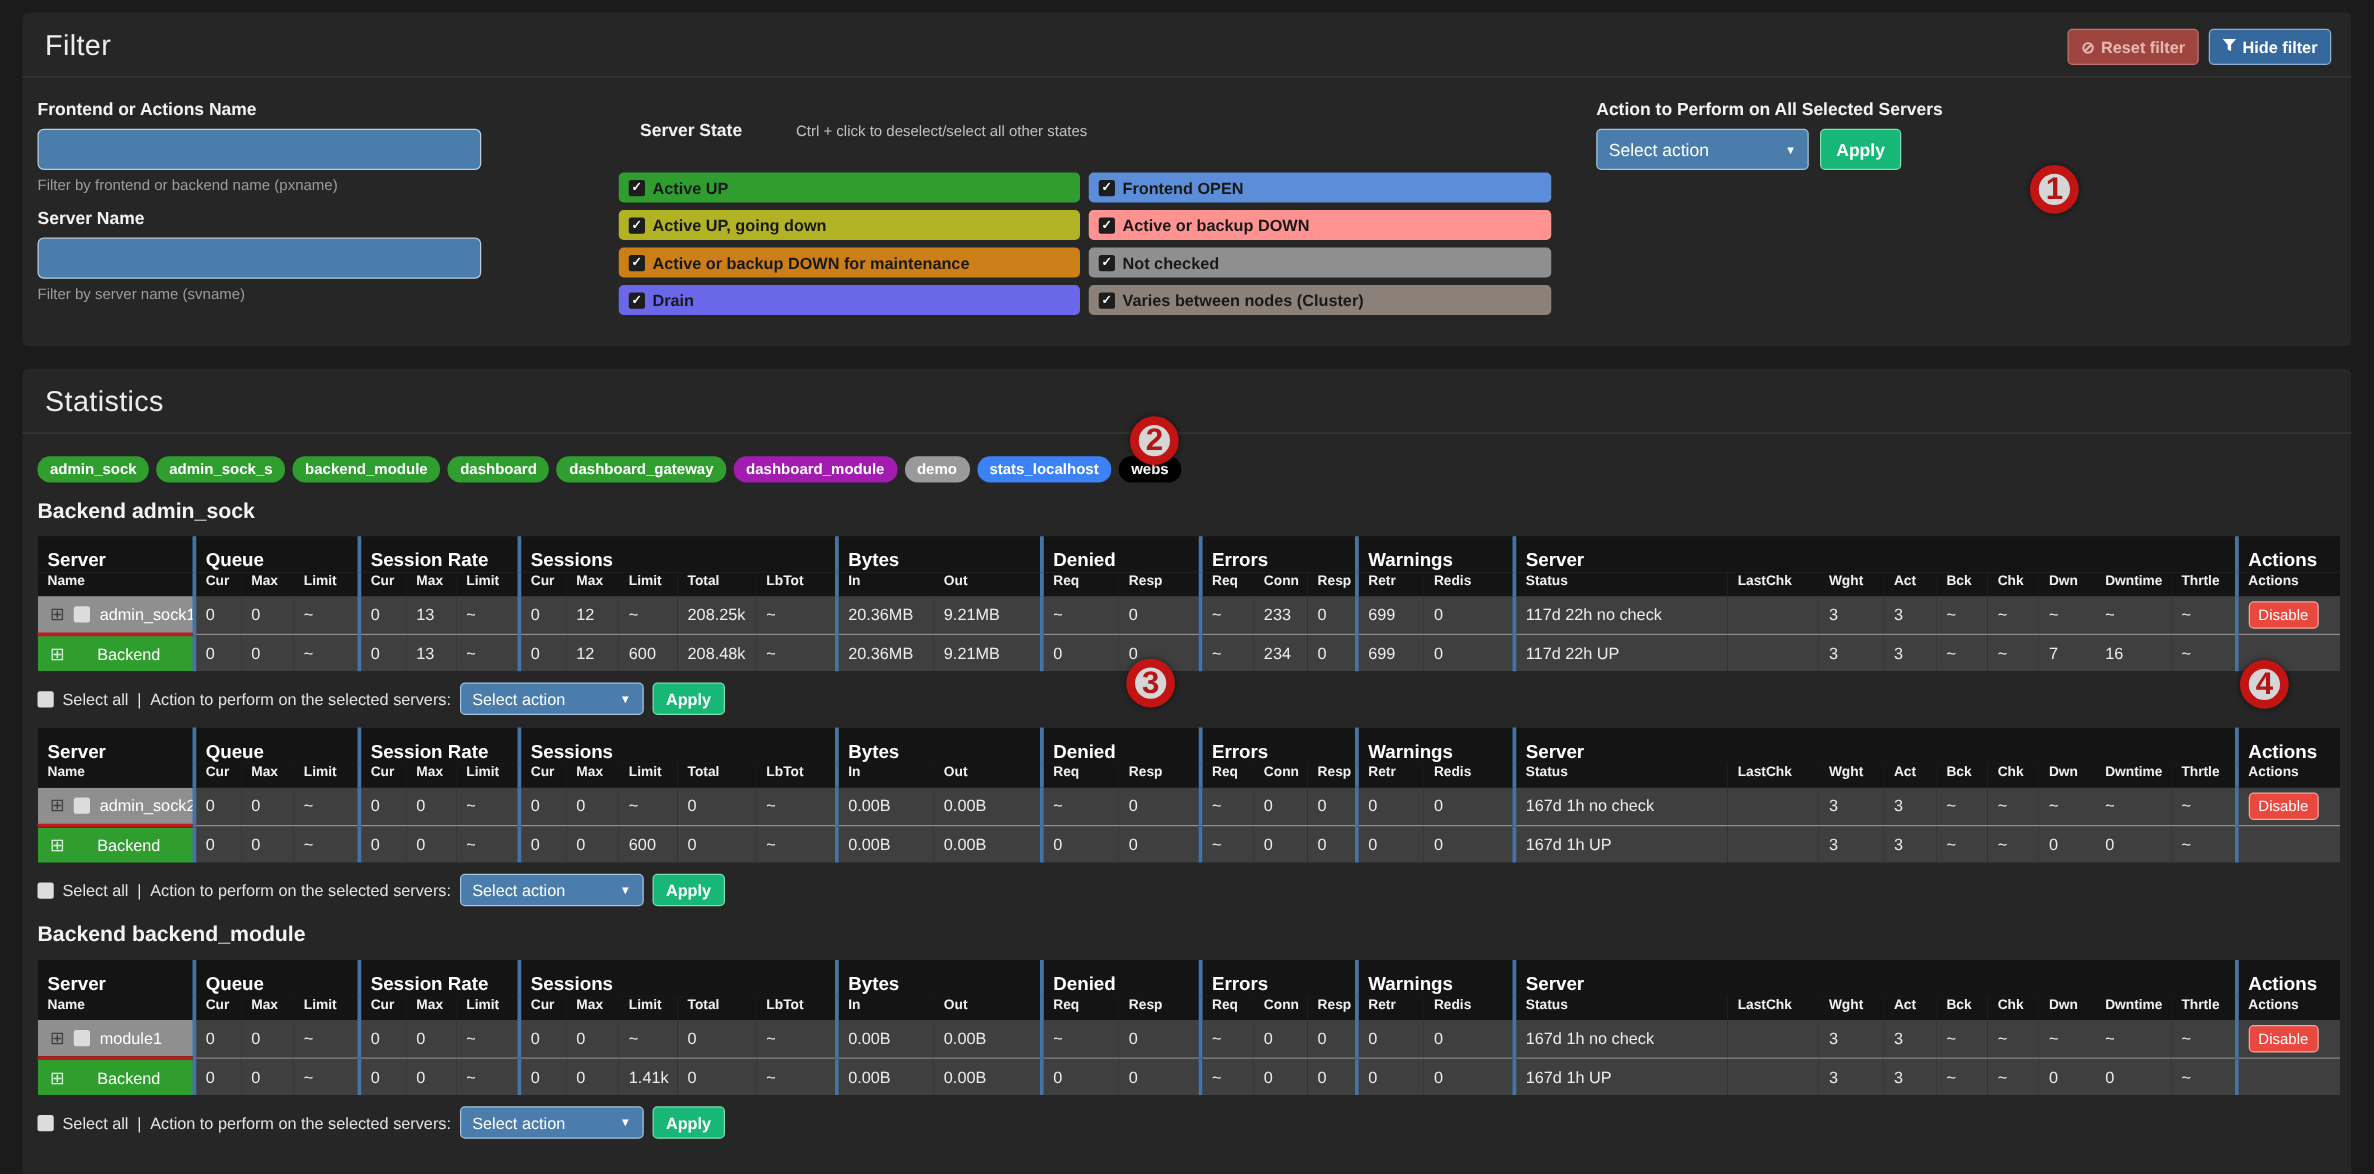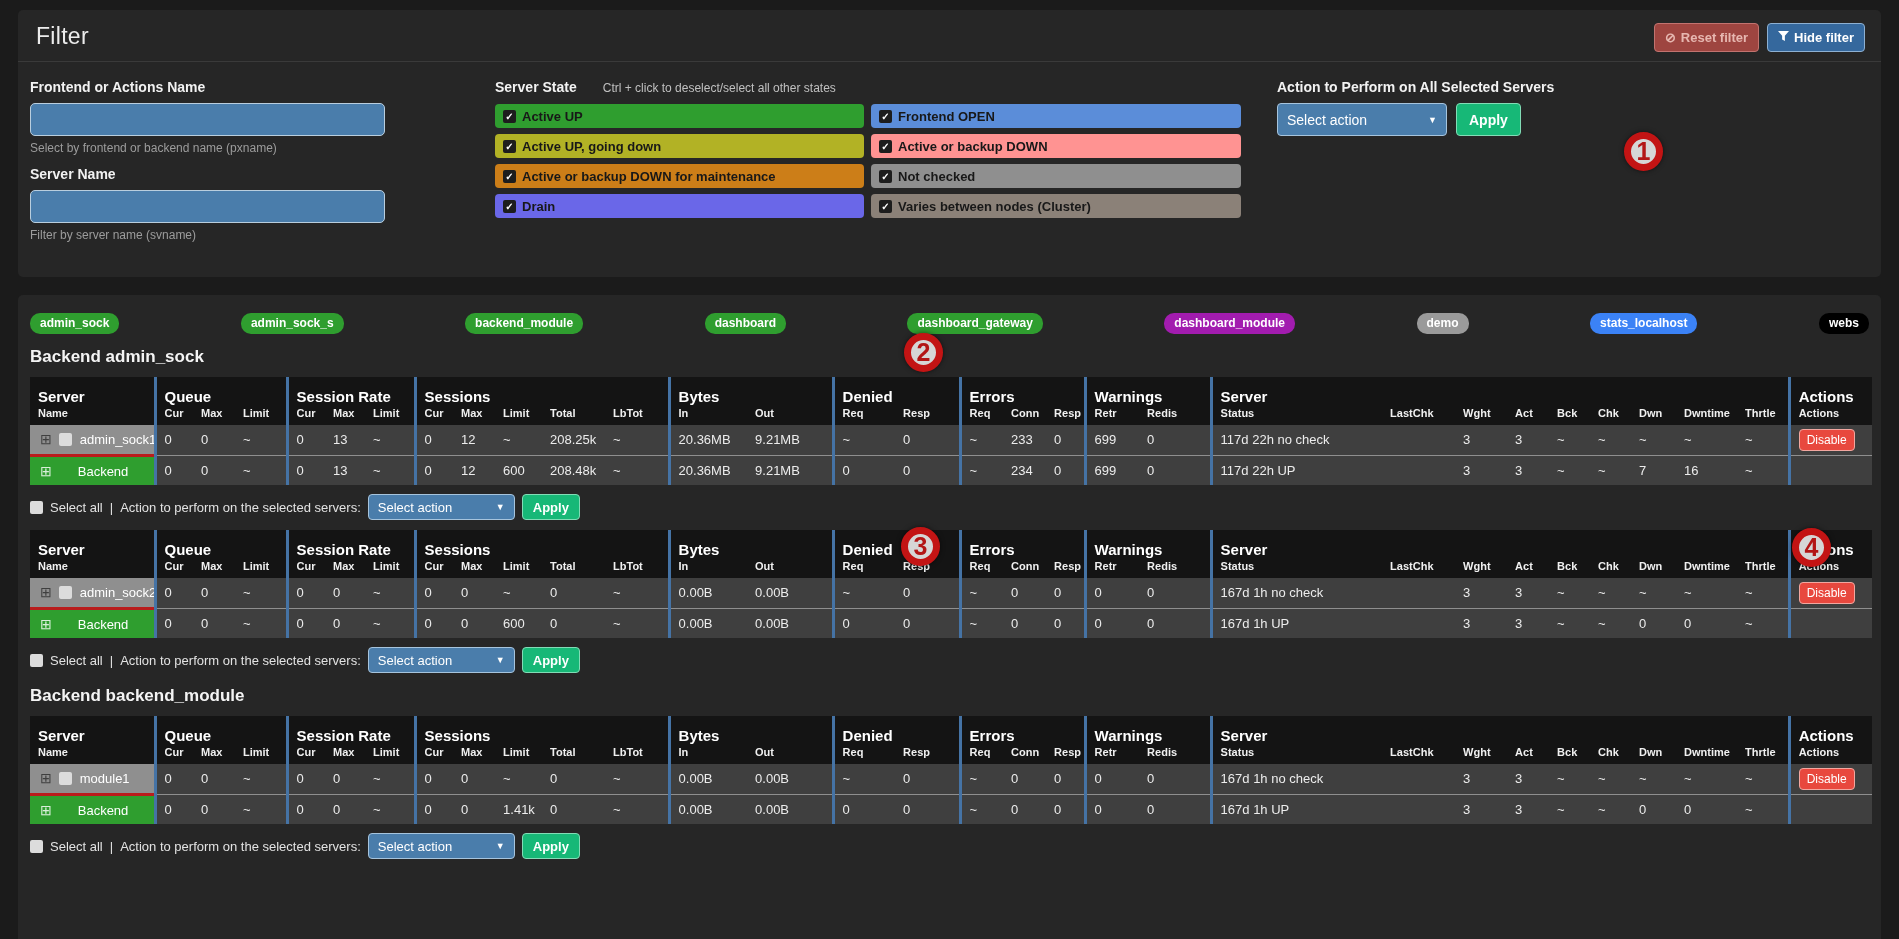--- a/index.html
+++ b/index.html
@@ -44,21 +44,21 @@
   .sel { background:#4a7dab; border:1px solid #a6c4dd; border-radius:4px; color:#fff;
          display:flex; align-items:center; justify-content:space-between; padding:0 9px; cursor:pointer; }
   .sel-large { width:170px; height:33px; font-size:14px; }
   .sel-small { width:147px; height:26px; font-size:13px; }
   .caret { font-size:9px; margin-left:8px; }
   .btn-apply { background:#17b877; border:1px solid #82dcb6; color:#fff; font-weight:bold;
                border-radius:4px; font-size:14px; padding:0 12px; height:33px; cursor:pointer; font-family:inherit;}
   .btn-apply.small { height:26px; font-size:13px; padding:0 10px; }
 
   .stats-body { padding:12px 12px 0; }
-  .badges { display:flex; gap:6px; margin:6px 0 4px;justify-content:space-between; }
+  .badges { display:flex; gap:6px; margin:6px 0 4px; }
   .badge { border-radius:10px; padding:3px 10px 4px; font-size:12px; font-weight:bold; color:#fff; cursor:pointer;}
 
   .backend-section { margin-bottom:10px; }
   .backend-title { font-size:17px; font-weight:bold; margin:13px 0 10px; color:#f4f4f4; }
 
   table.stats { border-collapse:collapse; table-layout:fixed; width:1842px; }
   .stats th, .stats td { padding:0 0 0 8px; text-align:left; overflow:hidden; white-space:nowrap; font-weight:normal; }
   tr.group-row th { background:#141414; height:29px; font-size:15px; font-weight:bold;
                     vertical-align:bottom; padding-bottom:1px; color:#fff; }
   tr.sub-row th   { background:#141414; height:19px; font-size:11px; font-weight:bold;
@@ -103,28 +103,28 @@
               <path d="M0 0h12L7.5 5.2V11L4.5 9.4V5.2Z" fill="#fff"></path>
             </svg></span>
         <span>Hide filter</span>
       </button>
     </div>
   </div>
   <div class="filter-body">
     <div class="names-col">
       <label class="flabel">Frontend or Actions Name</label>
       <input class="text-input" value="" style="">
-      <div class="help">Select by frontend or backend name (pxname)</div>
+      <div class="help">Filter by frontend or backend name (pxname)</div>
       <label class="flabel">Server Name</label>
       <input class="text-input" value="" style="">
       <div class="help">Filter by server name (svname)</div>
     </div>
     <div class="state-col">
       <div class="state-header">
-        <span class="flabel" style="margin:0">Server State</span>
+        <span class="flabel" style="margin:17px">Server State</span>
         <span class="hint">Ctrl + click to deselect/select all other states</span>
       </div>
       <div class="state-grid" id="state-grid">
           <div class="state-btn" style="background: rgb(47, 158, 47);">
             <span class="state-check">✓</span>
             <span>Active UP</span>
           </div>
           <div class="state-btn" style="background: rgb(178, 178, 37);">
             <span class="state-check">✓</span>
             <span>Active UP, going down</span>
@@ -162,20 +162,23 @@
           <span>Select action</span>
           <span class="caret">▼</span>
         </div>
         <button class="btn-apply">Apply</button>
       </div>
     </div>
   </div>
 </section>
 
 <section class="panel stats-panel">
+  <div class="panel-header">
+    <h1 class="panel-title">Statistics</h1>
+  </div>
   <div class="stats-body">
     <div class="badges" id="badges">
         <span class="badge" style="background: rgb(47, 158, 47);">admin_sock</span>
         <span class="badge" style="background: rgb(47, 158, 47);">admin_sock_s</span>
         <span class="badge" style="background: rgb(47, 158, 47);">backend_module</span>
         <span class="badge" style="background: rgb(47, 158, 47);">dashboard</span>
         <span class="badge" style="background: rgb(47, 158, 47);">dashboard_gateway</span>
         <span class="badge" style="background: #a21caf;">dashboard_module</span>
         <span class="badge" style="background: rgb(154, 154, 154);">demo</span>
         <span class="badge" style="background: #3b82f6;">stats_localhost</span>

